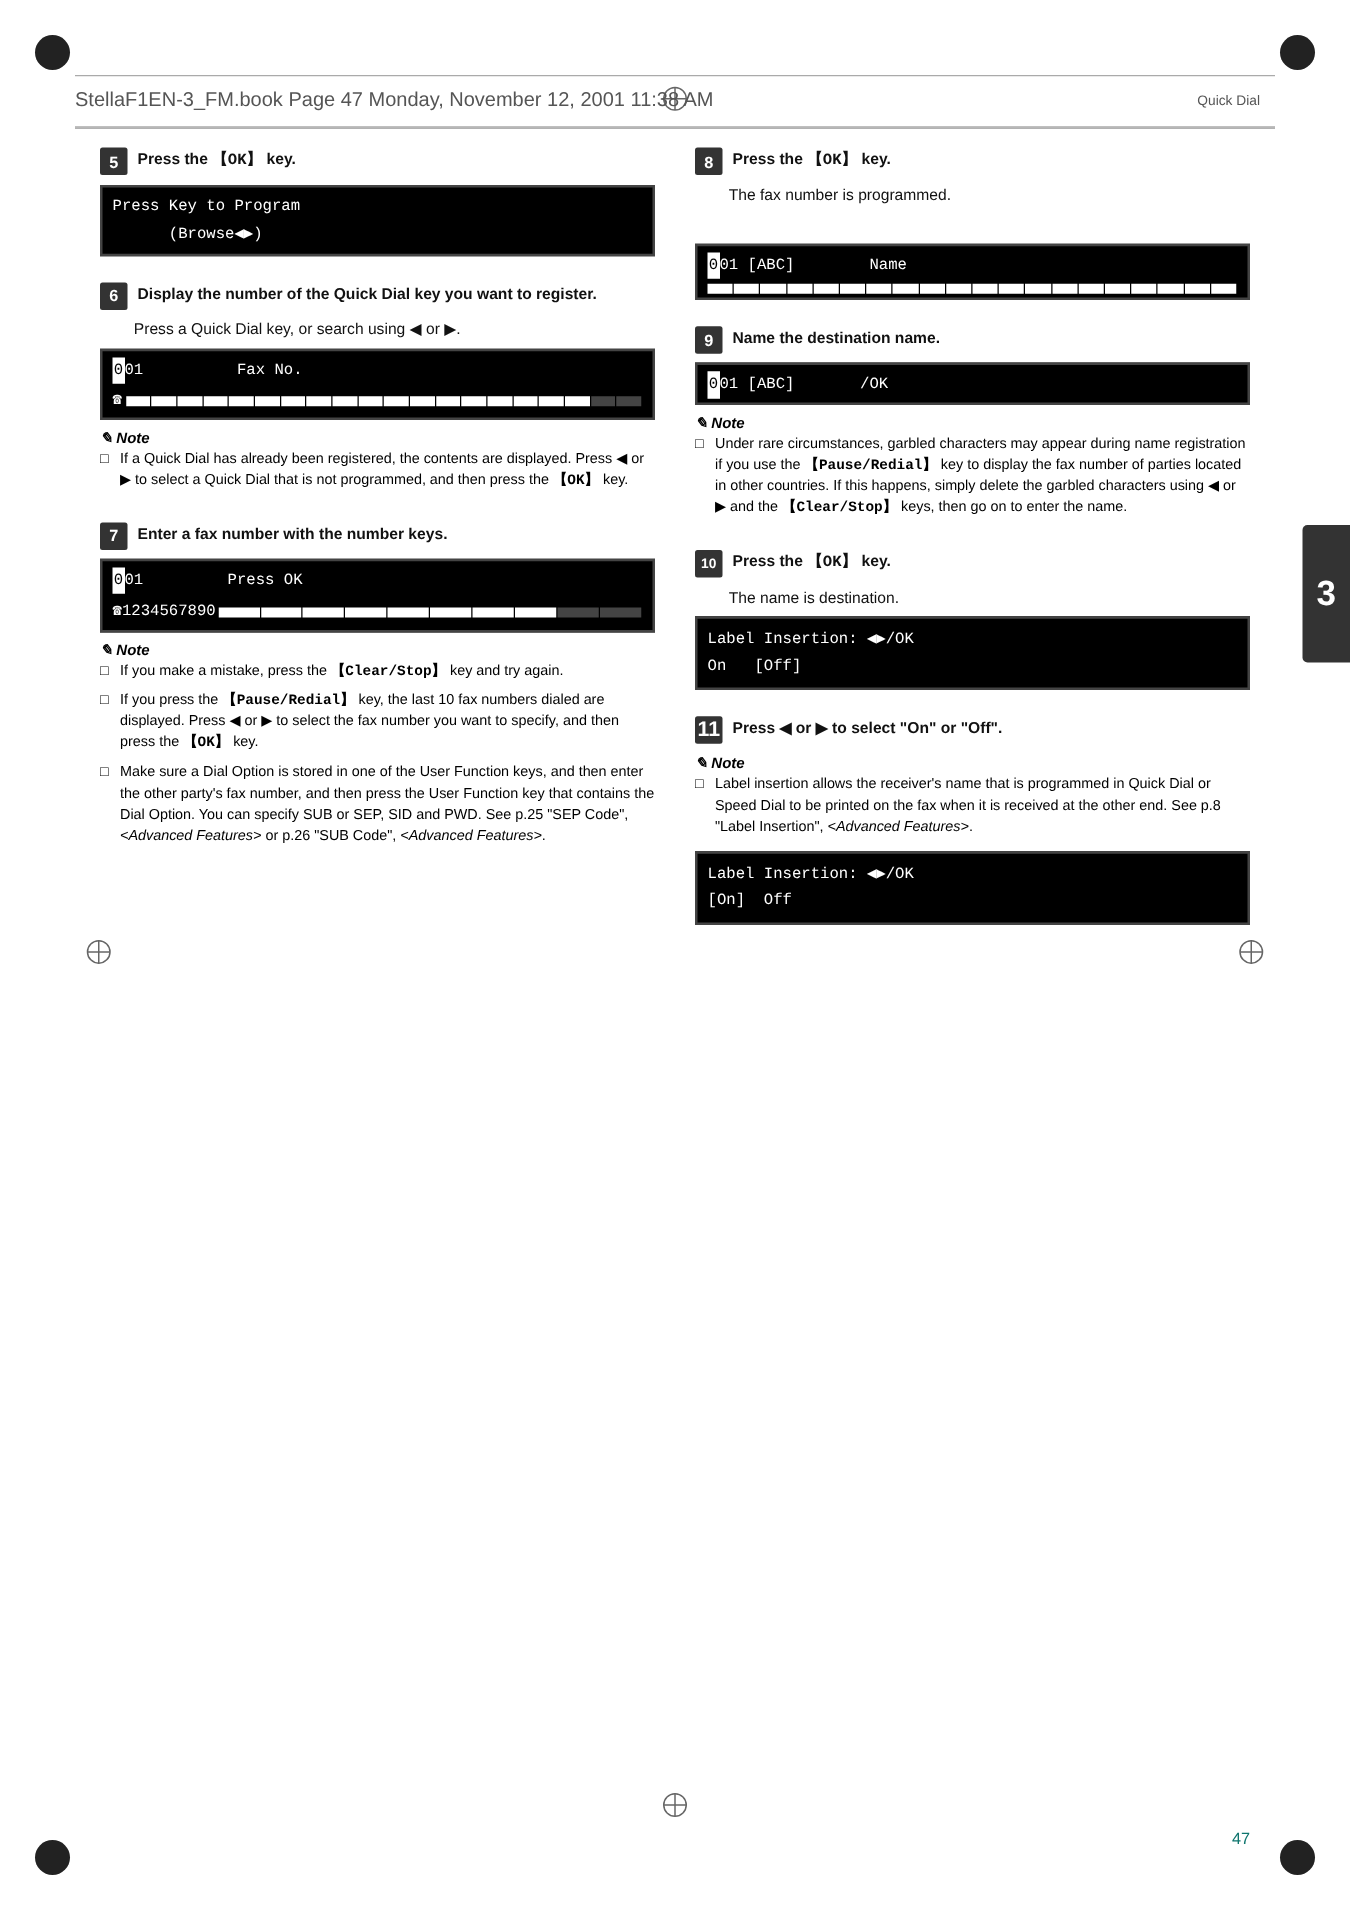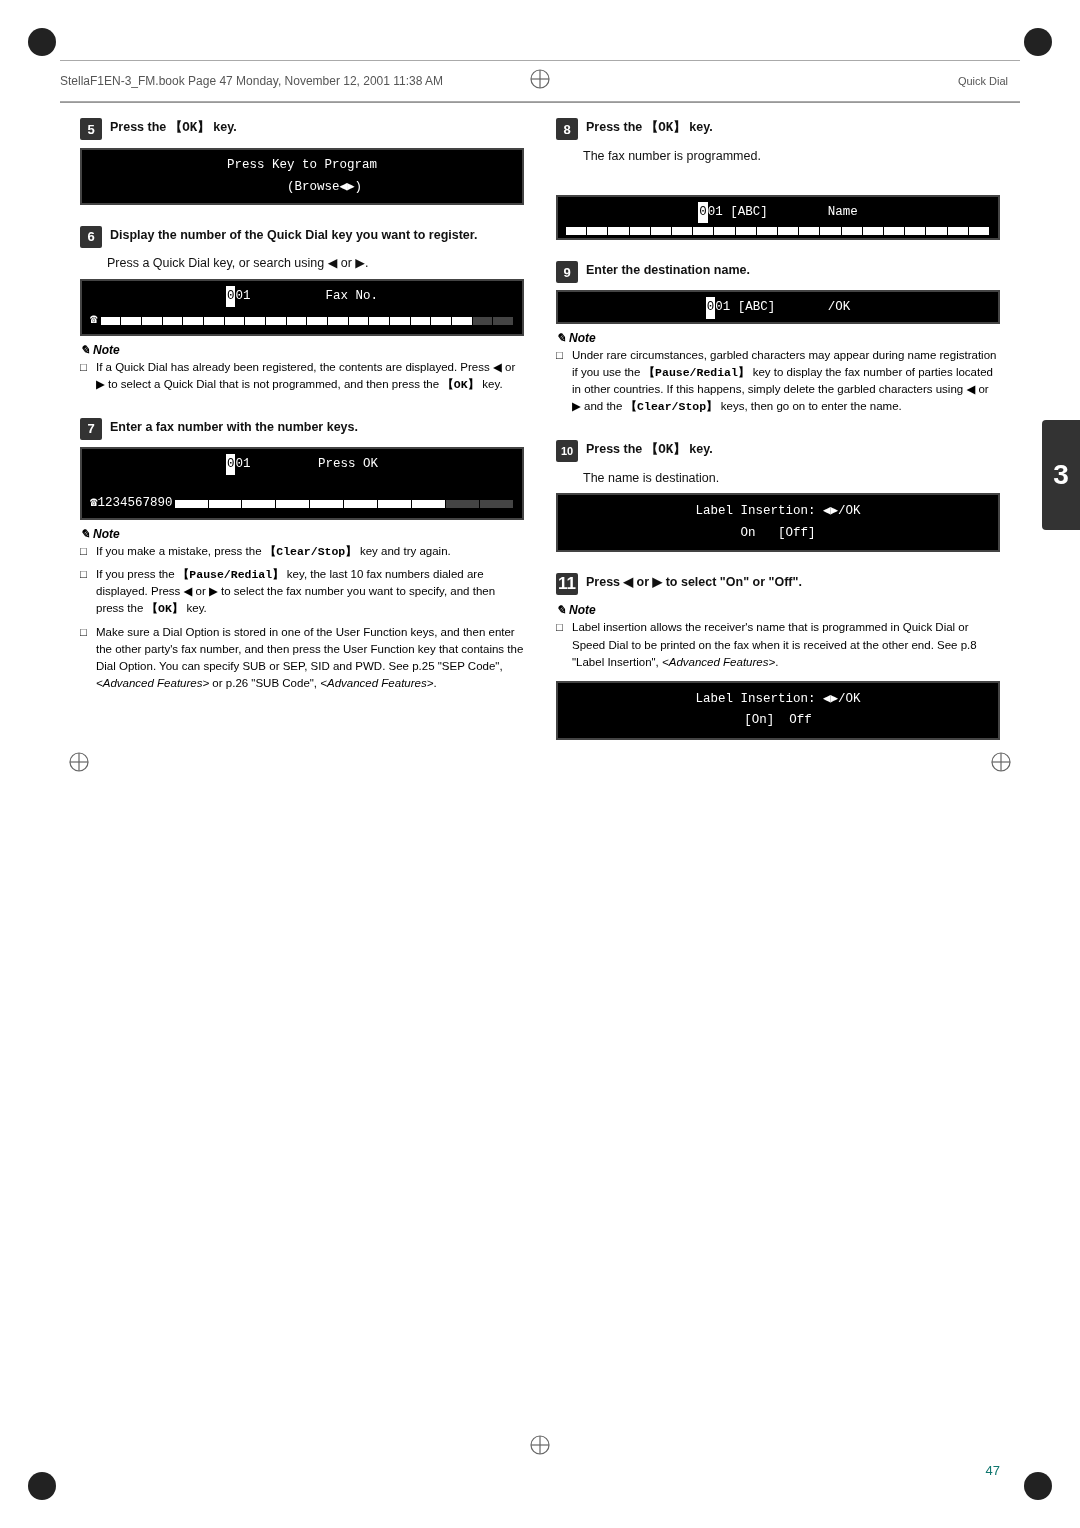--- a/index.html
+++ b/index.html
@@ -31,21 +31,21 @@
       top: 60px;
       left: 60px;
       right: 60px;
       height: 42px;
       border-top: 1px solid #aaa;
       border-bottom: 1px solid #aaa;
       display: flex;
       align-items: center;
     }
     .header-meta {
-      font-size: 12px;
+      font-size: 16px;
       color: #555;
       font-family: Arial, sans-serif;
     }
     .header-page-label {
       position: absolute;
       right: 12px;
       font-size: 11px;
       color: #555;
       font-family: Arial, sans-serif;
     }
@@ -158,21 +158,21 @@
       color: #fff;
       display: block;
       padding: 5px 8px;
       margin: 5px 0 7px 0;
       border: 2px solid #444;
       line-height: 1.7;
     }
     .lcd-label .row {
       display: flex;
       align-items: center;
-      justify-content: center;
+      justify-content: flex-start;
       white-space: pre;
     }
     .inv {
       background: #fff;
       color: #000;
       display: inline-block;
       padding: 0 1px;
     }
 
     .prog-bar {
@@ -324,21 +324,21 @@
 
     <div class="step-section">
       <div class="step-label-row">
         <span class="step-num">7</span>
         <span class="step-text"><b>Enter a fax number with the number keys.</b></span>
       </div>
       <div class="lcd-label" style="padding:5px 8px 3px 8px;">
         <div class="row">
           <span><span class="inv">0</span>01&nbsp;&nbsp;&nbsp;&nbsp;&nbsp;&nbsp;&nbsp;&nbsp;&nbsp;Press OK</span>
         </div>
-        <div class="row" style="margin-top:18px;">
+        <div class="row" style="margin-top:4px;">
           <span>☎1234567890</span>
           <div class="prog-bar" style="flex:1;margin-left:2px;">
             <div class="prog-seg filled"></div><div class="prog-seg filled"></div>
             <div class="prog-seg filled"></div><div class="prog-seg filled"></div>
             <div class="prog-seg filled"></div><div class="prog-seg filled"></div>
             <div class="prog-seg filled"></div><div class="prog-seg filled"></div>
             <div class="prog-seg empty"></div><div class="prog-seg empty"></div>
           </div>
         </div>
       </div>
@@ -386,21 +386,21 @@
             <div class="prog-seg filled"></div><div class="prog-seg filled"></div>
             <div class="prog-seg filled"></div><div class="prog-seg filled"></div>
           </div>
         </div>
       </div>
     </div>
 
     <div class="step-section">
       <div class="step-label-row">
         <span class="step-num">9</span>
-        <span class="step-text"><b>Enter the destination name.</b></span>
+        <span class="step-text"><b>Name the destination name.</b></span>
       </div>
       <div class="lcd-label" style="padding:5px 8px 3px 8px;">
         <div class="row">
           <span><span class="inv">0</span>01 [ABC]&nbsp;&nbsp;&nbsp;&nbsp;&nbsp;&nbsp;&nbsp;/OK</span>
         </div>
       </div>
       <div class="note-section">
         <div class="note-heading">
           <span>✎</span>
           <span>Note</span>

